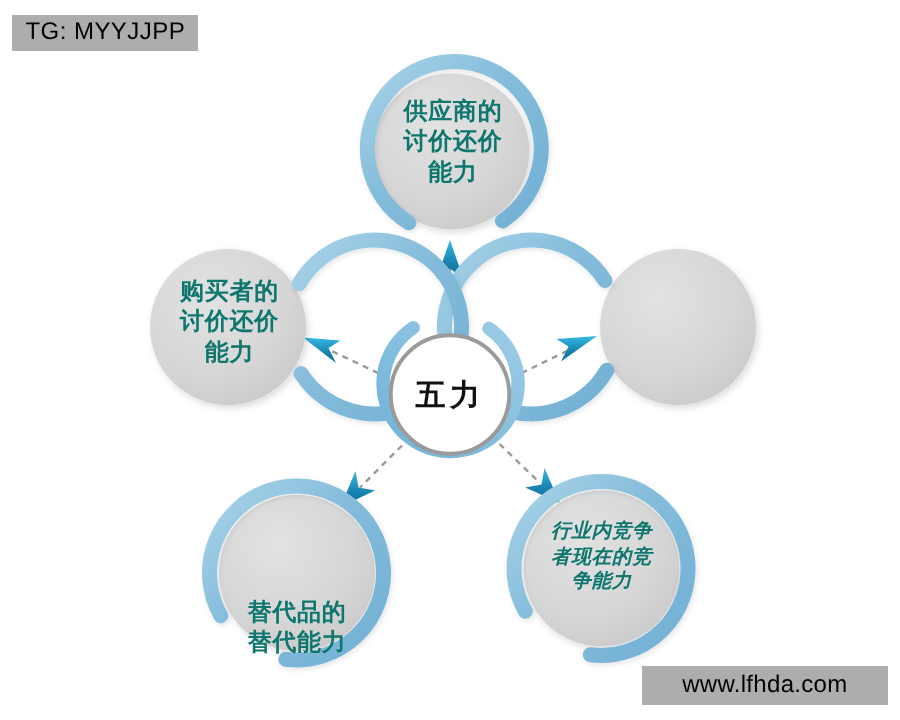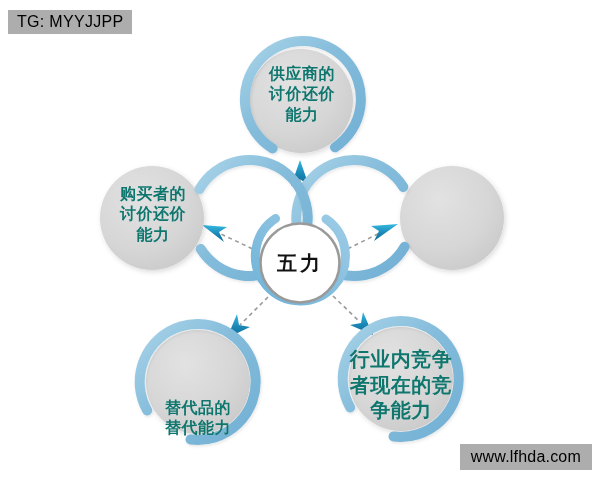--- a/index.html
+++ b/index.html
@@ -40,21 +40,21 @@
     letter-spacing: 0.5px;
     line-height: 1.28;
     white-space: pre-line;
     pointer-events: none;
     text-shadow: 0 0 1px rgba(255,255,255,0.35);
   }
   .node-label.n-top      { left: 234px; top: 64px;  width: 136px; font-size: 16px; }
   .node-label.n-right    { left: 382px; top: 186px; width: 140px; font-size: 15px; }
   .node-label.n-left     { left: 84px;  top: 184px; width: 138px; font-size: 16px; }
   .node-label.n-botleft  { left: 130px; top: 350px; width: 136px; font-size: 16px; margin-top: 48px; }
-  .node-label.n-botright { left: 330px; top: 347px; width: 142px; font-size: 20px; }
+  .node-label.n-botright { left: 330px; top: 347px; width: 142px; font-size: 13px; font-style: italic; }
 
   .center-label {
     position: absolute;
     left: 250px;
     top: 250px;
     width: 100px;
     text-align: center;
     font-size: 20px;
     font-weight: 700;
     color: #111111;
@@ -77,21 +77,21 @@
     top: 10px;
     height: 24px;
     padding: 0 9px;
     font-size: 16px;
     letter-spacing: 0.3px;
   }
   .watermark.br {
     right: 8px;
     bottom: 10px;
     height: 26px;
-    padding: 0 11px;
+    padding: 0 27px;
     font-size: 16px;
     letter-spacing: 0.2px;
   }
 </style>
 </head>
 <body>
 
 <div id="stage">
 
   <svg id="diagram-svg" viewBox="0 0 600 480" xmlns="http://www.w3.org/2000/svg">

